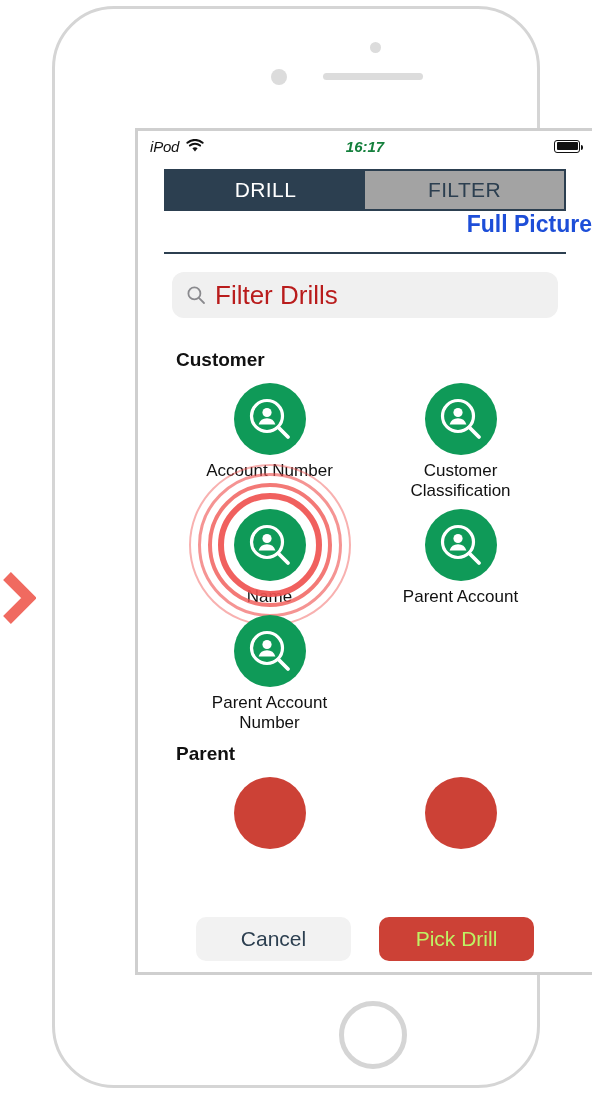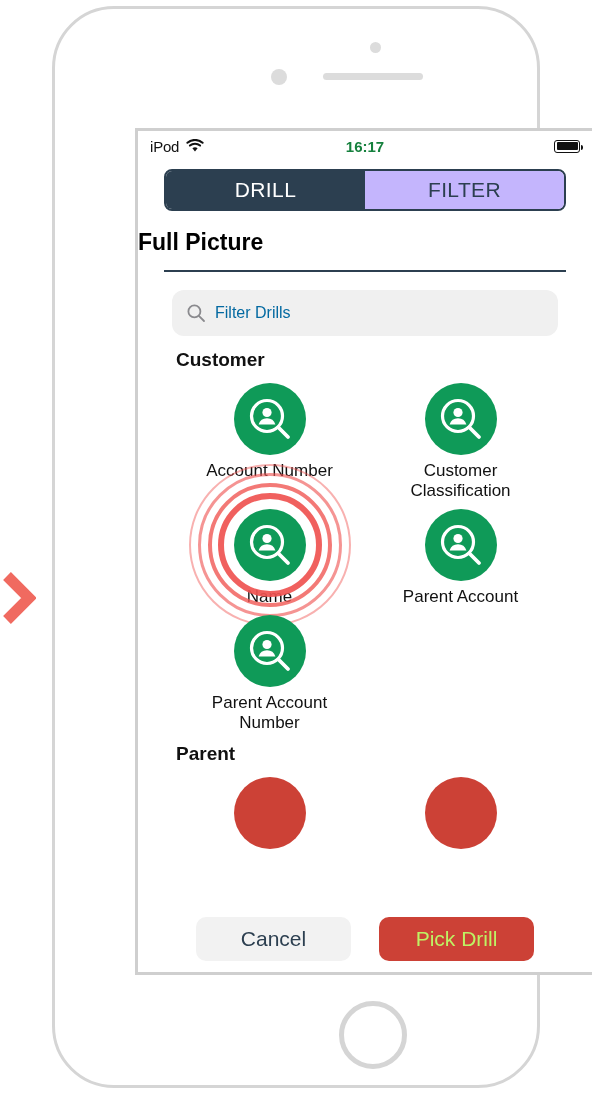--- a/index.html
+++ b/index.html
@@ -92,20 +92,21 @@
   
   .status-bar {
     position: relative;
     height: 30px;
     display: flex;
     align-items: center;
     padding: 0 12px;
     box-sizing: border-box;
     font-size: 15px;
     color: #000000;
+    font-style: italic;
   }
   .status-left {
     display: flex;
     align-items: center;
     gap: 7px;
     flex: 1;
   }
   .status-carrier { font-size: 15px; color: #111; letter-spacing: -.2px; }
   .status-center {
     position: absolute;
@@ -146,47 +147,46 @@
     height: 100%;
     background: #111;
     border-radius: 1px;
   }
 
   
   .segment-wrap {
     margin: 8px 26px 0 26px;
     height: 42px;
     border: 2px solid #2c3f50;
-    border-radius: 8px;
+    border-radius: 0;
     display: flex;
     overflow: hidden;
     box-sizing: border-box;
   }
   .segment {
     flex: 1;
     display: flex;
     align-items: center;
     justify-content: center;
     font-size: 21px;
     letter-spacing: .4px;
     color: #2c3f50;
-    background: #c4b5fd;
+    background: #a3a3a3;
   }
   .segment.active {
     background: #2c3f50;
     color: #ffffff;
   }
 
   
   .screen-title {
-    text-align: left;
+    text-align: right;
     font-size: 23px;
     font-weight: bold;
-    color: #000000;
-    margin-top: 18px;
+    color: #1d4ed8;
   }
   .title-rule {
     height: 2px;
     background: #2c3f50;
     margin: 14px 26px 0 26px;
   }
 
   
   .search-wrap {
     margin: 18px 34px 0 34px;
@@ -194,22 +194,22 @@
     background: #f0f0f0;
     border-radius: 12px;
     display: flex;
     align-items: center;
     padding: 0 14px;
     box-sizing: border-box;
     gap: 9px;
   }
   .search-icon { flex: 0 0 auto; display: block; }
   .search-placeholder {
-    font-size: 16px;
-    color: #0369a1;
+    font-size: 26px;
+    color: #b91c1c;
   }
 
   
   .content {
     position: absolute;
     left: 0;
     right: 0;
     top: 208px;
     bottom: 0;
     overflow: hidden;

